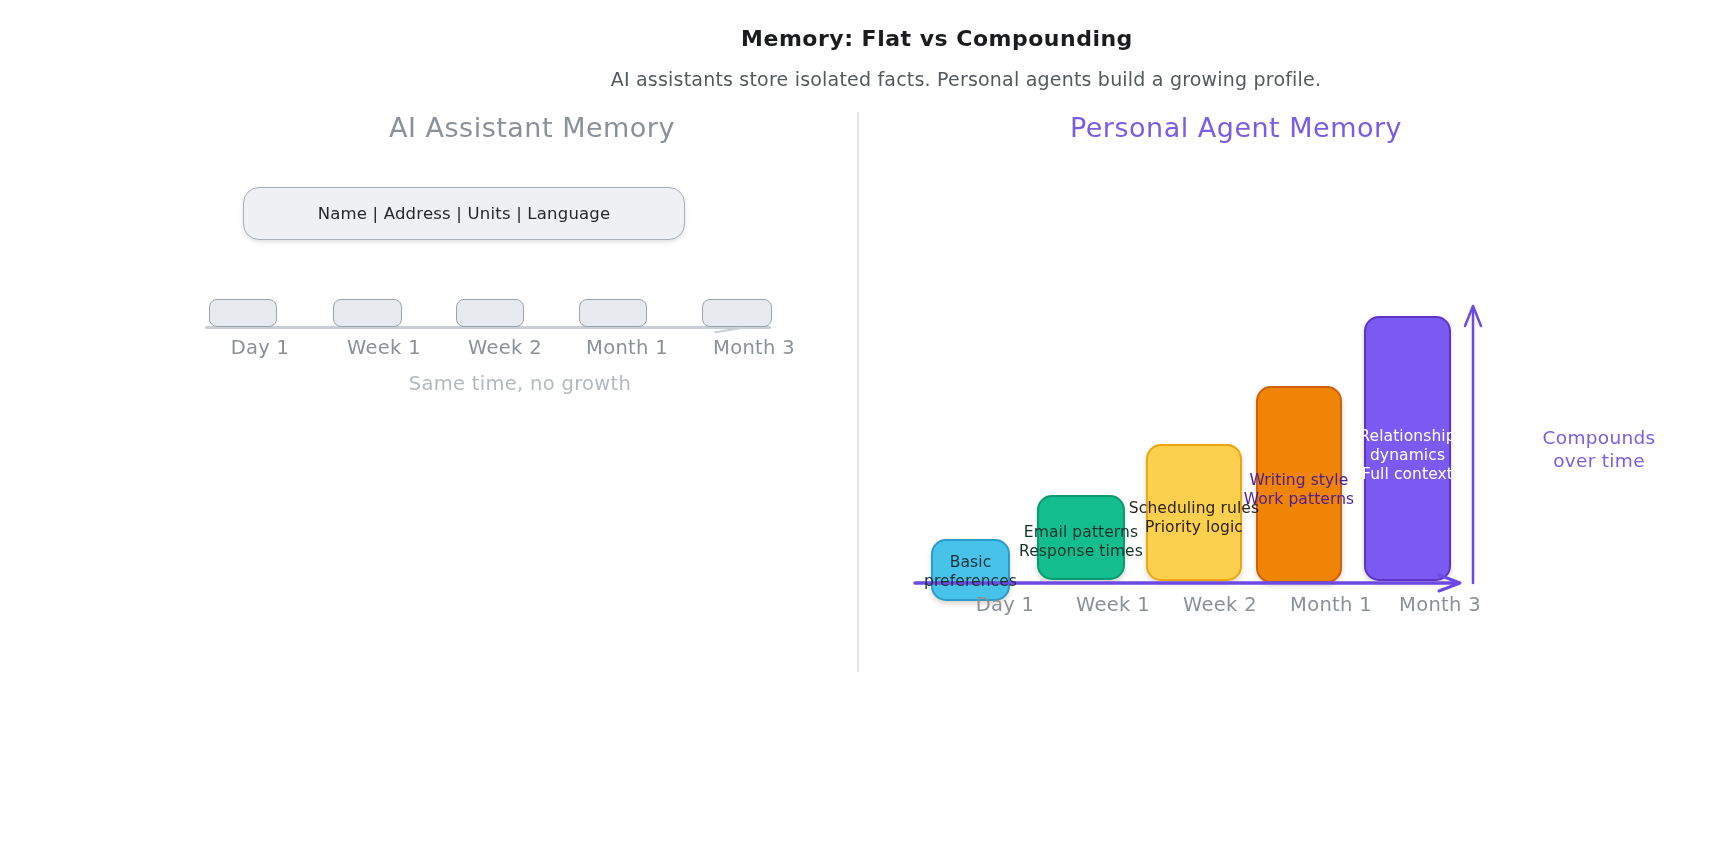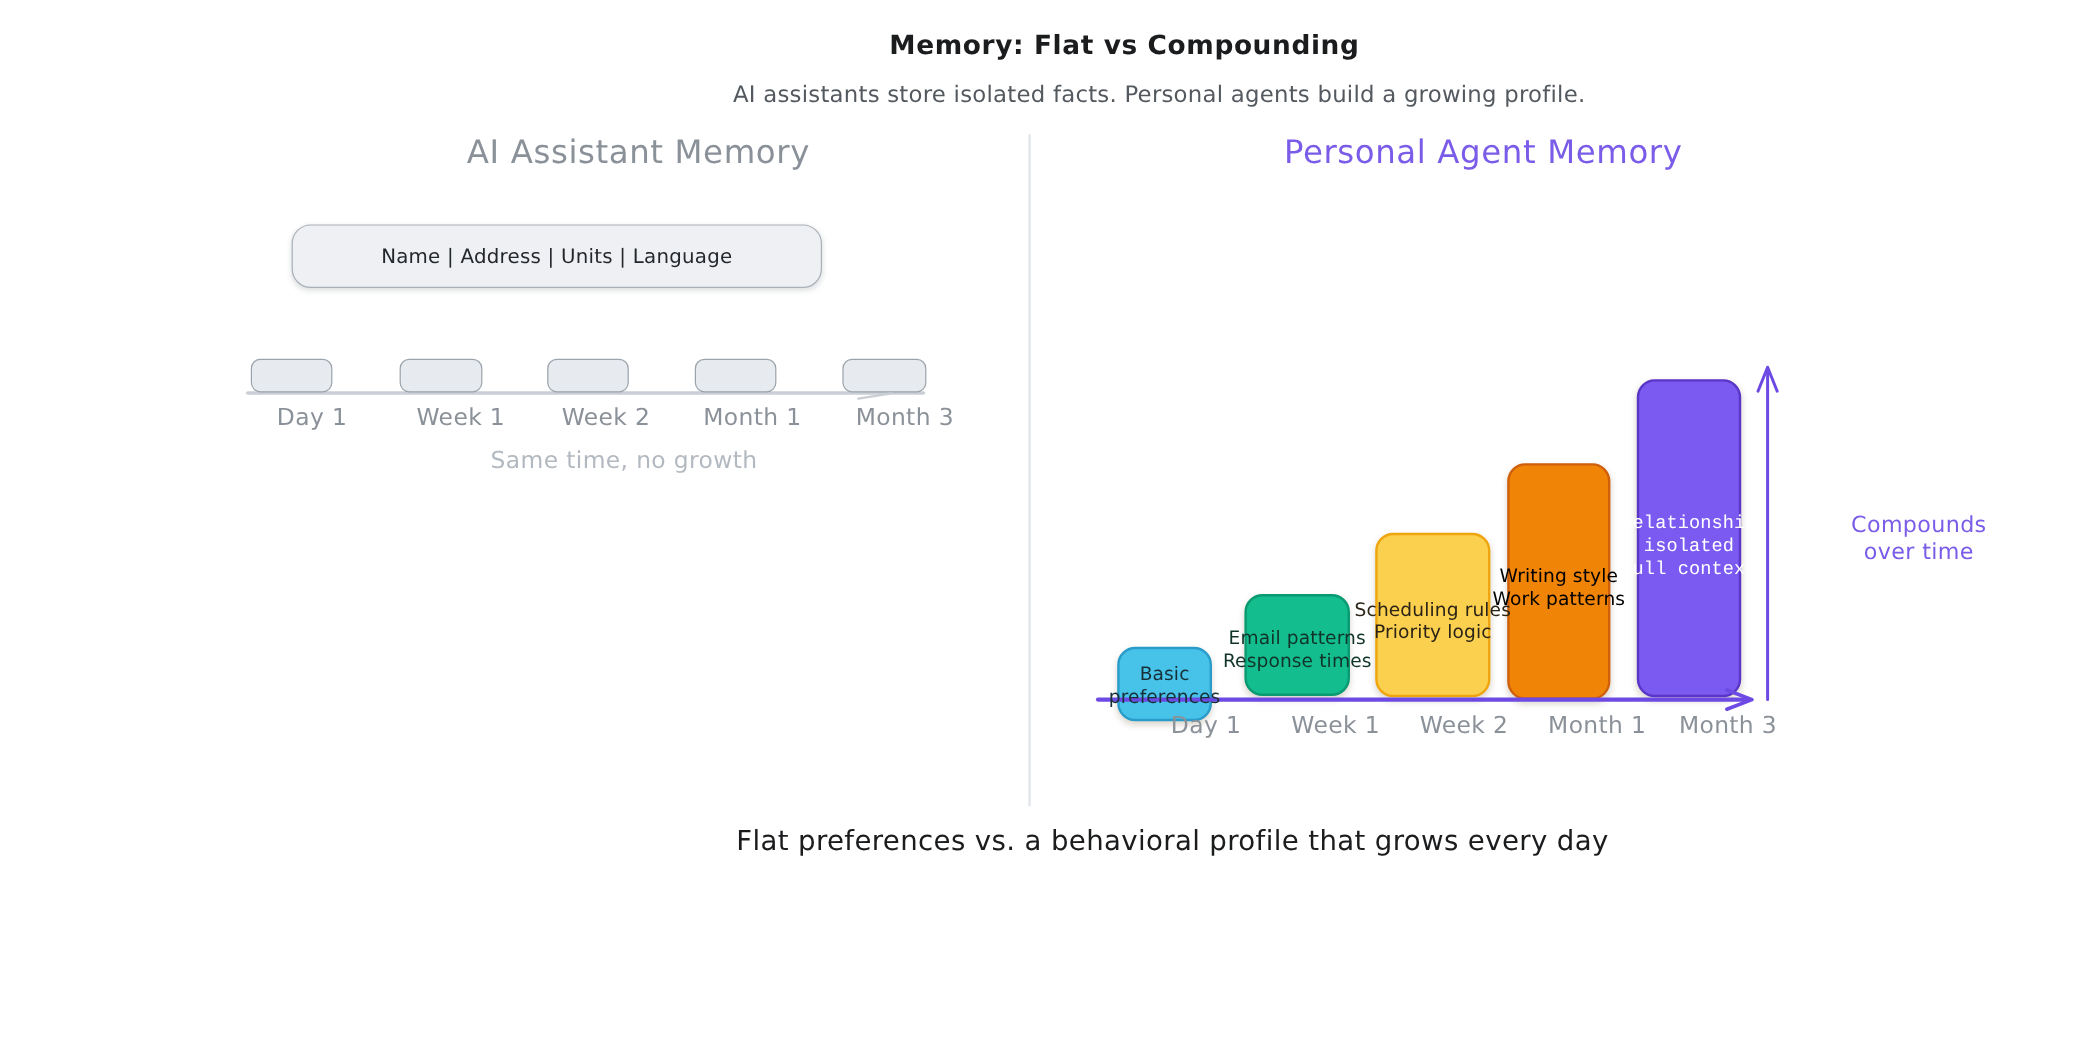--- a/index.html
+++ b/index.html
@@ -98,30 +98,30 @@
     </div>
   </div>
   <div class="abs bar" style="left: 1146px; top: 444px; width: 96px; height: 137px; background: rgb(251, 208, 79); border-color: rgb(239, 166, 14);">
     <div class="bar-text" style="top: 53px; color: rgb(43, 36, 22);">
       <div>Scheduling rules</div>
       <div>Priority logic</div>
       <div></div>
     </div>
   </div>
   <div class="abs bar" style="left: 1256px; top: 386px; width: 86px; height: 197px; background: rgb(240, 132, 6); border-color: rgb(207, 95, 11);">
-    <div class="bar-text" style="top: 83px; color: #000000;">
+    <div class="bar-text" style="top: 83px; color: #4c1d95;">
       <div>Writing style</div>
       <div>Work patterns</div>
       <div></div>
     </div>
   </div>
   <div class="abs bar" style="left: 1364px; top: 316px; width: 87px; height: 265px; background: rgb(122, 90, 240); border-color: rgb(90, 53, 200);">
-    <div class="bar-text" style="top: 109px; color: rgb(255, 255, 255); font-family: Liberation Mono, monospace;">
+    <div class="bar-text" style="top: 109px; color: rgb(255, 255, 255);">
       <div>Relationship</div>
-      <div>isolated</div>
+      <div>dynamics</div>
       <div>Full context</div>
     </div>
   </div>
 
   <svg class="abs axes" width="640" height="330">
     <line x1="15" y1="303" x2="556" y2="303" stroke-width="3.5"></line>
     <polyline points="539,295 560,303 539,311" stroke-width="3"></polyline>
     <line x1="573" y1="303" x2="573" y2="28" stroke-width="2.5"></line>
     <polyline points="565,46 573,26 581,46" stroke-width="2.5"></polyline>
   </svg>
@@ -130,15 +130,14 @@
   <div class="abs cx axis-label" style="left:1113px;">Week 1</div>
   <div class="abs cx axis-label" style="left:1220px;">Week 2</div>
   <div class="abs cx axis-label" style="left:1331px;">Month 1</div>
   <div class="abs cx axis-label" style="left:1440px;">Month 3</div>
 
   <div class="abs cx compounds-note">
     <div>Compounds</div>
     <div>over time</div>
   </div>
 
-  <div class="abs cx caption">Flat preferences vs. a behavioral profile that grows every day</div>
 
 </div>
 
 </body></html>

